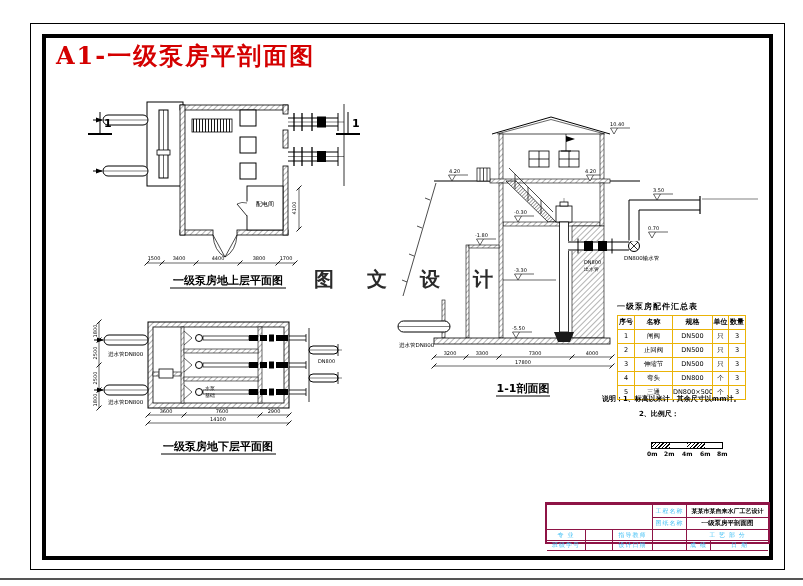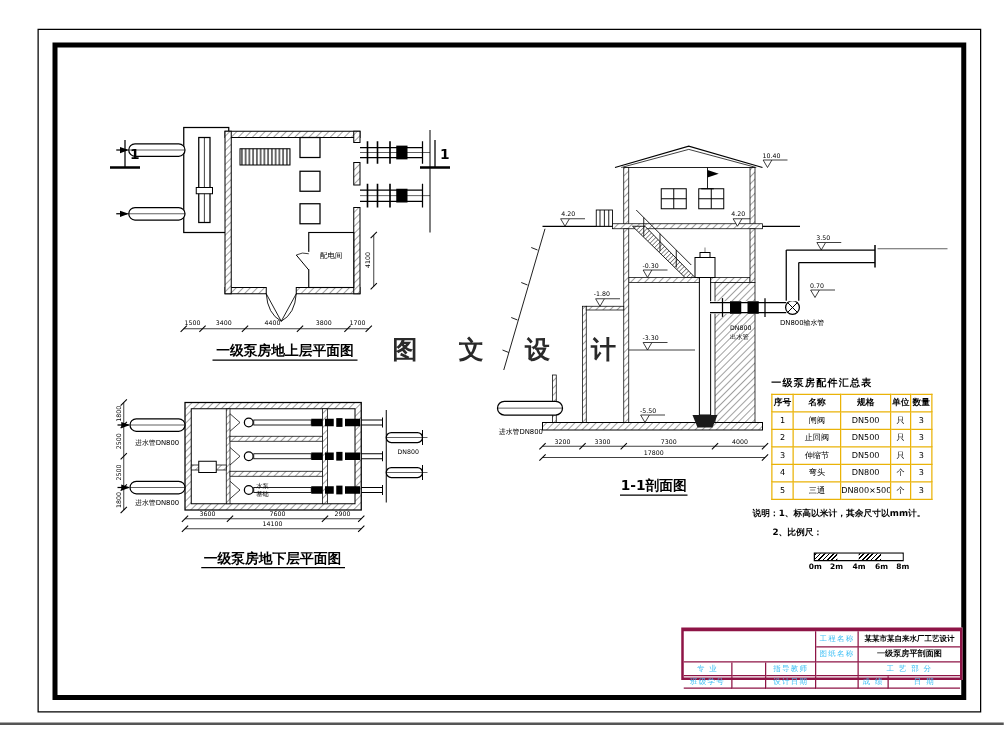--- a/index.html
+++ b/index.html
@@ -17,22 +17,22 @@
   .t11{font-size:11px;font-weight:bold;} .cap{font-size:11px;font-weight:bold;}
   .watermark{position:absolute;left:314px;top:266px;font-family:"DejaVu Serif",serif;
     font-size:20px;font-weight:600;color:#2a2a2a;letter-spacing:13px;white-space:nowrap;}
   
   .parts{position:absolute;left:617px;top:301px;width:130px;}
   .parts-title{font-size:8px;font-weight:bold;letter-spacing:1px;margin-bottom:3px;}
   .parts table{border-collapse:collapse;border:1.5px solid #000;width:128px;table-layout:fixed;}
   .parts td{border:1px solid #eab308;font-size:6.5px;text-align:center;height:13px;padding:0;line-height:1;overflow:hidden;}
   .parts tr.hd td{font-weight:bold;font-size:7px;}
   
-  .notes{position:absolute;left:602px;top:406px;width:180px;font-size:7px;font-weight:bold;color:#000;}
-  .notes .l2{margin-left:16px;margin-top:5px;}
+  .notes{position:absolute;left:602px;top:394px;width:180px;font-size:7px;font-weight:bold;color:#000;}
+  .notes .l2{margin-left:37px;margin-top:5px;}
   .scalebar{position:absolute;left:651px;top:442px;width:72px;height:18px;}
   .scalebar .bar{width:72px;height:7px;border:1px solid #000;box-sizing:border-box;display:flex;}
   .scalebar .seg{flex:1;}
   .seg.h{background:repeating-linear-gradient(135deg,#000 0,#000 1px,#fff 1px,#fff 2.5px);}
   .seg.w{background:#fff;}
   .scalebar span{position:absolute;top:8px;font-size:6px;font-weight:bold;}
   
   .tb{position:absolute;left:545px;top:502px;width:225px;height:42px;box-sizing:border-box;
     border:2px solid #8e1446;border-top-width:3px;display:grid;
     grid-template-columns:39px 27px 40px 34px 24px 1fr;
@@ -43,20 +43,21 @@
   .tc.black{color:#000;font-weight:bold;letter-spacing:0;}
   .tc.nr{border-right:none;} .tc.nb{border-bottom:none;}
   .page-edge{position:absolute;left:0;top:578px;width:803px;height:2px;background:#555;}
 </style>
 </head>
 <body>
 
 <div class="page">
   <div class="frame-outer"></div>
   <div class="frame-inner"></div>
+  <div class="big-title">A1-一级泵房平剖面图</div>
 
   <svg class="cad" width="803" height="586" viewBox="0 0 803 586">
     <defs>
       <pattern id="ph" patternUnits="userSpaceOnUse" width="4" height="4" patternTransform="rotate(45)">
         <rect width="4" height="4" fill="#fff"></rect>
           <line x1="0" y1="0" x2="0" y2="4" stroke="#444" stroke-width="0.8"></line>
       </pattern>
       <pattern id="phd" patternUnits="userSpaceOnUse" width="2.5" height="2.5" patternTransform="rotate(45)">
         <rect width="2.5" height="2.5" fill="#fff"></rect>
           <line x1="0" y1="0" x2="0" y2="2.5" stroke="#000" stroke-width="0.7"></line>

